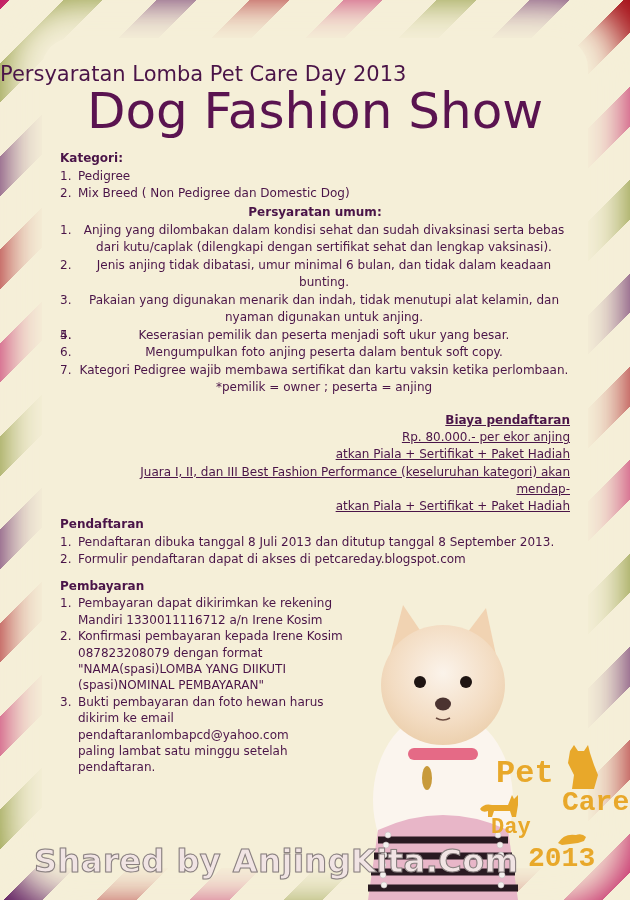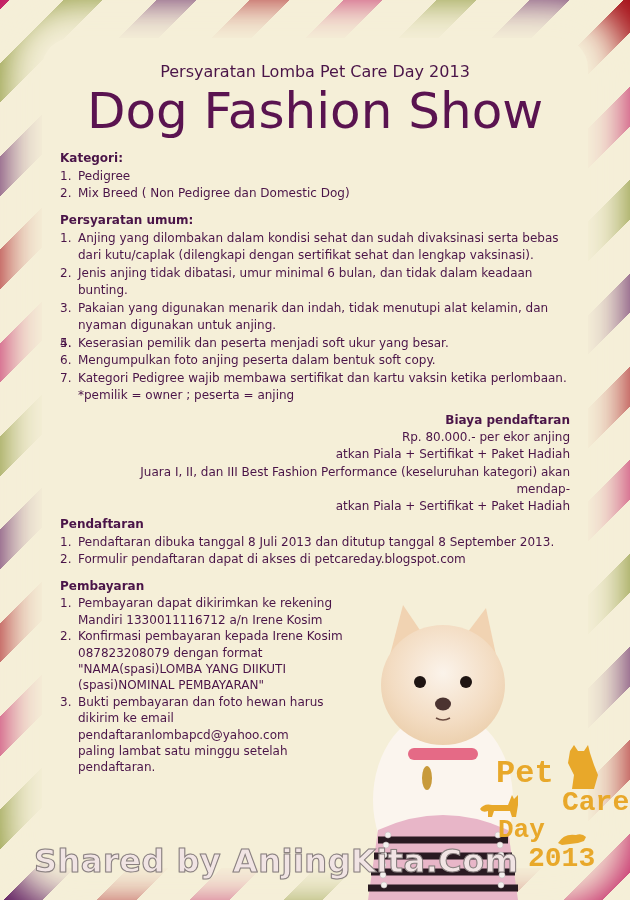--- a/index.html
+++ b/index.html
@@ -24,42 +24,42 @@
       transform: scaleX(-1);
     }
     .fade {
       position: absolute; left: 42px; top: 38px; width: 546px; height: 830px;
       background: #f5efd8;
       box-shadow: 0 0 40px 40px #f5efd8;
       border-radius: 30px;
     }
     .content { position: absolute; left: 0; top: 0; width: 630px; height: 900px; }
     .subtitle {
-      position: absolute; top: 62px; left: 0; width: 630px; text-align: center;
-      font-size: 16px; color: #4a1448; letter-spacing: 0px;
+      position: absolute; top: 62px; left: 0; width: 630px; 
+      font-size: 21px; color: #4a1448; letter-spacing: 0px;
     }
     .title {
       position: absolute; top: 82px; left: 0; width: 630px; text-align: center;
       font-size: 50px; color: #5a1350; letter-spacing: 0px;
     }
     .block { position: absolute; left: 60px; font-size: 12px; line-height: 17.5px; color: #4a1448; }
     .h { font-weight: bold; color: #4a1448; }
     ol { list-style: none; }
     ol li { position: relative; padding-left: 18px; }
     ol li .num { position: absolute; left: 0; top: 0; }
     .note { padding-left: 18px; }
-    .fees { position: absolute; right: 60px; top: 412px; width: 460px; text-align: right; font-size: 12px; line-height: 17.2px; color: #4a1448; }
+    .fees { position: absolute; right: 60px; top: 412px; width: 460px; text-align: right; font-size: 12px; line-height: 17.2px; color: #4a1448; text-decoration: underline; }
     .pay { position: absolute; left: 60px; top: 578px; width: 300px; font-size: 12px; line-height: 16.4px; color: #4a1448; }
     .dog {
       position: absolute; left: 368px; top: 600px; width: 150px; height: 300px;
     }
     .logo { position: absolute; left: 478px; top: 745px; width: 130px; height: 140px; color: #e8a82a; font-family: Liberation Mono, monospace; font-weight: bold; }
     .logo .pet { position: absolute; left: 18px; top: 10px; font-size: 32px; }
     .logo .care { position: absolute; left: 36px; top: 42px; font-size: 28px; margin-left: 48px; }
-    .logo .day { position: absolute; left: 20px; top: 70px; font-size: 26px; }
+    .logo .day { position: absolute; left: 13px; top: 70px; font-size: 22px; }
     .logo .year { position: absolute; left: 50px; top: 98px; font-size: 28px; }
     .watermark {
       position: absolute; left: 34px; top: 842px; font-size: 32px; font-weight: bold;
       font-family: "DejaVu Sans", sans-serif;
       color: #f1e4e4;
       -webkit-text-stroke: 1px #8a8080;
       text-shadow: 0 0 1px #666;
       letter-spacing: 0.5px;
     }
   </style>
@@ -75,21 +75,21 @@
     <div class="title">Dog Fashion Show</div>
 
     <div class="block" style="top:150px; width:510px;">
       <div class="h">Kategori:</div>
       <ol>
         <li><span class="num">1.</span><span>Pedigree</span></li>
         <li><span class="num">2.</span><span>Mix Breed ( Non Pedigree dan Domestic Dog)</span></li>
       </ol>
     </div>
 
-    <div class="block" style="top:212px; width:510px;">
+    <div class="block" style="top:204px; width:510px;text-align:center;">
       <div class="h">Persyaratan umum:</div>
       <ol>
         <li><span class="num">1.</span><span>Anjing yang dilombakan dalam kondisi sehat dan sudah divaksinasi serta bebas dari kutu/caplak (dilengkapi dengan sertifikat sehat dan lengkap vaksinasi).</span></li>
         <li><span class="num">2.</span><span>Jenis anjing tidak dibatasi, umur minimal 6 bulan, dan tidak dalam keadaan bunting.</span></li>
         <li><span class="num">3.</span><span>Pakaian yang digunakan menarik dan indah, tidak menutupi alat kelamin, dan nyaman digunakan untuk anjing.</span></li>
         <li><span class="num">4.</span></li>
         <li><span class="num">5.</span><span>Keserasian pemilik dan peserta menjadi soft ukur yang besar.</span></li>
         <li><span class="num">6.</span><span>Mengumpulkan foto anjing peserta dalam bentuk soft copy.</span></li>
         <li><span class="num">7.</span><span>Kategori Pedigree wajib membawa sertifikat dan kartu vaksin ketika perlombaan.</span></li>
       </ol>

